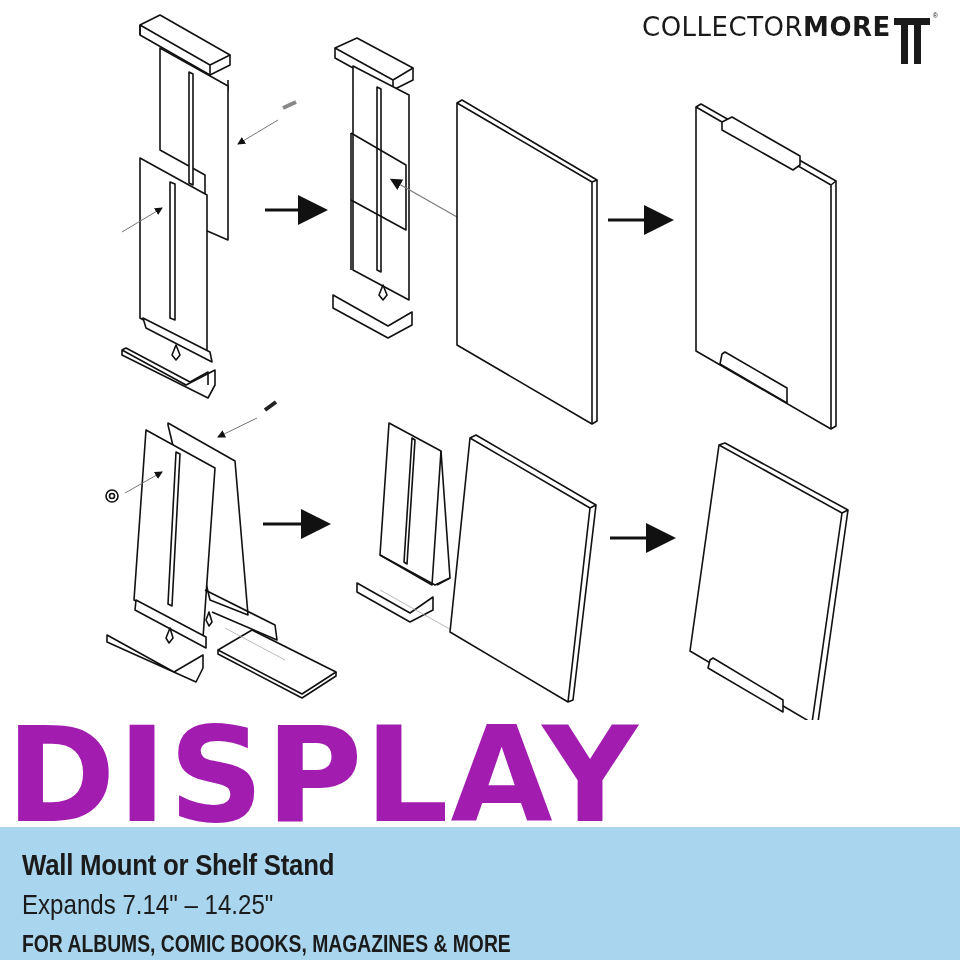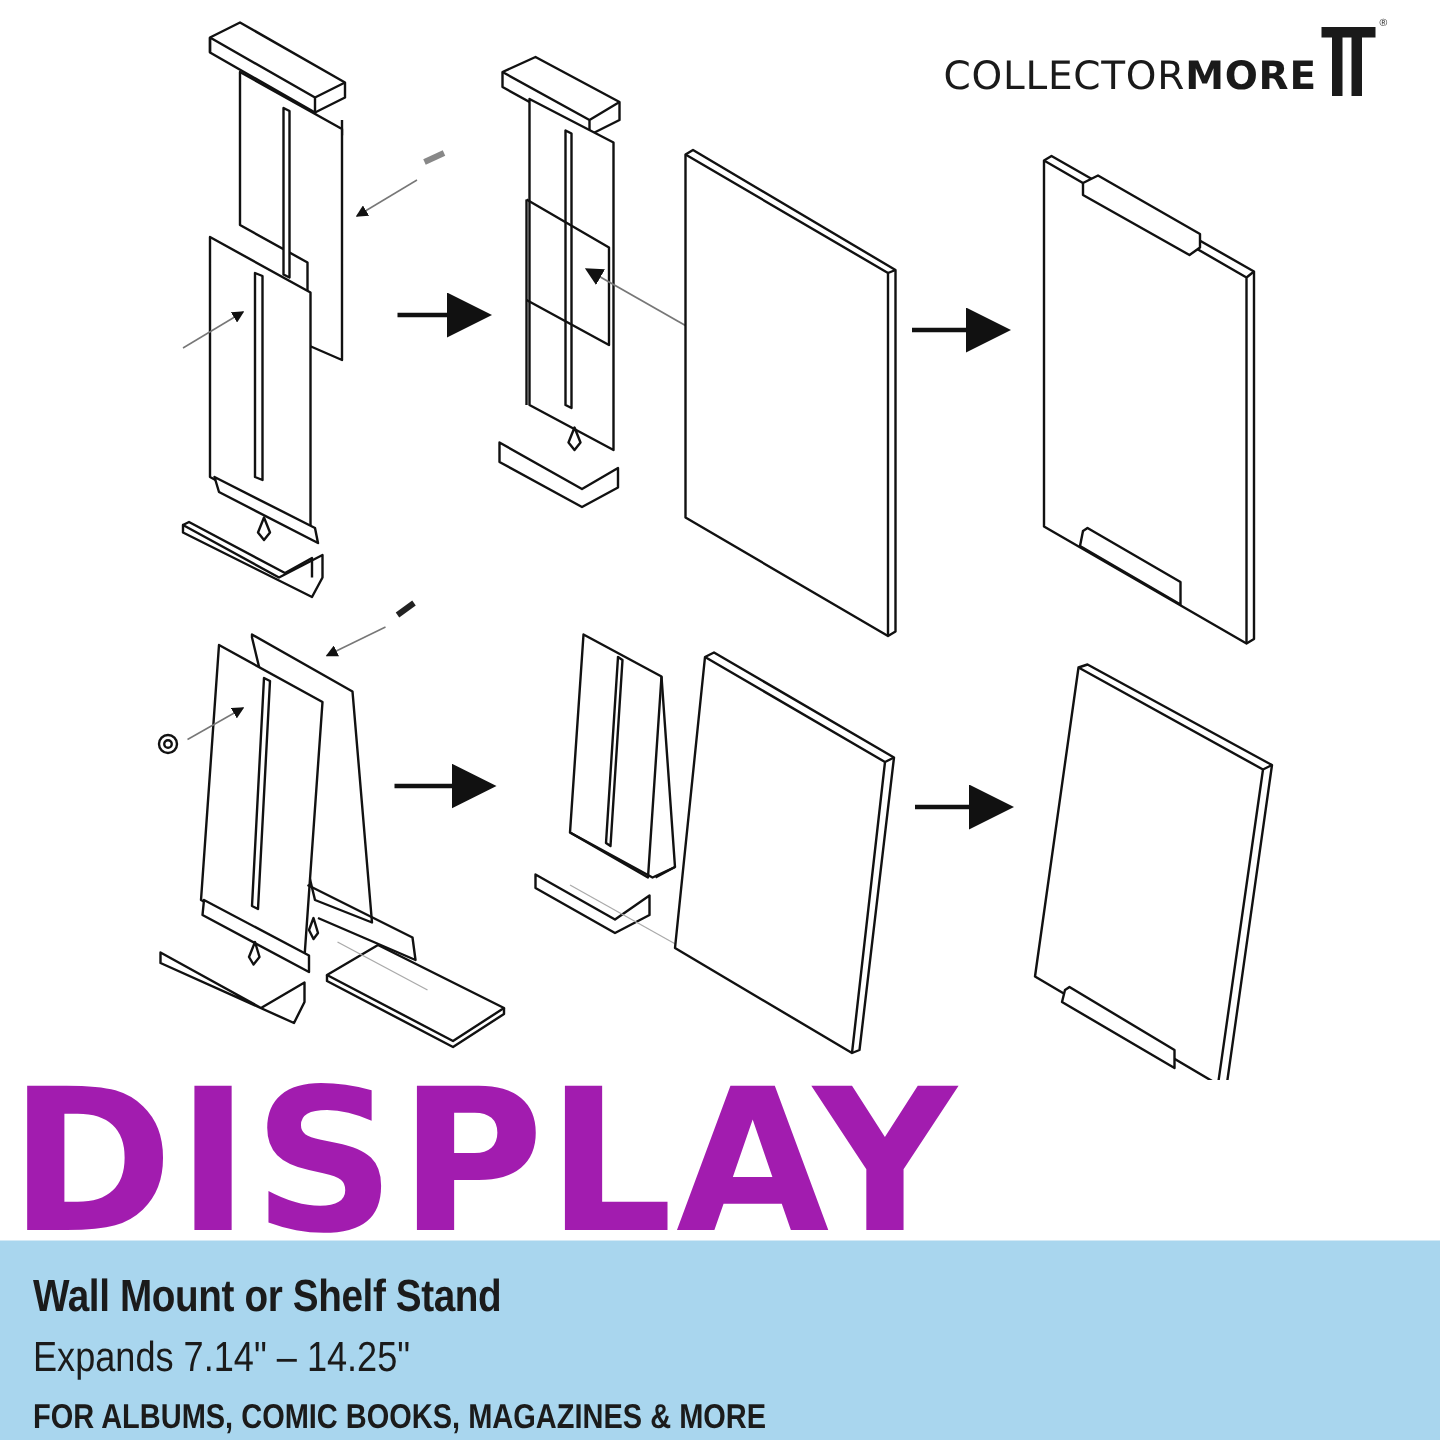--- a/index.html
+++ b/index.html
@@ -1,17 +1,17 @@
 <!DOCTYPE html>
 <html><head>
 <meta charset="utf-8">
 <style>
   html, body { margin:0; padding:0; }
   body { width:960px; height:960px; position:relative; overflow:hidden; background:#ffffff; font-family:"Liberation Sans", sans-serif; }
-  .logo { position:absolute; left:629px; top:12px; height:54px; display:flex; align-items:flex-end; }
+  .logo { position:absolute; left:642px; top:12px; height:54px; display:flex; align-items:flex-start; }
   .logo-light { font-family:"DejaVu Sans", sans-serif; font-size:26px; letter-spacing:0.5px; color:#1a1a1a; font-weight:normal; }
   .logo-bold { font-family:"DejaVu Sans", sans-serif; font-size:26px; letter-spacing:0.5px; color:#1a1a1a; font-weight:bold; }
   .logo-t { width:40px; height:54px; margin-left:1px; }
   .logo-reg { position:absolute; right:-6px; top:0px; font-size:7px; color:#1a1a1a; }
   .diagram { position:absolute; left:0; top:0; width:960px; height:720px; }
   .big-word { position:absolute; left:6px; top:709px; font-family:"DejaVu Sans", sans-serif; font-weight:bold; font-size:132px; line-height:1; letter-spacing:2px; color:#a21caf; transform:scaleX(1.0); transform-origin:left top; white-space:nowrap; }
   .bar { position:absolute; left:0; top:827px; width:960px; height:142px; background:#a9d6ee;text-align:center; }
   .title { position:absolute; left:22px; top:21px; font-family:"Liberation Sans", sans-serif; font-weight:bold; font-size:30px; color:#1b1b1b; transform:scaleX(0.86); transform-origin:left top; white-space:nowrap; letter-spacing:-0.3px; }
   .subtitle { position:absolute; left:22px; top:62px; font-family:"Liberation Sans", sans-serif; font-size:28px; color:#1b1b1b; transform:scaleX(0.86); transform-origin:left top; white-space:nowrap; }
   .tagline { position:absolute; left:22px; top:104px; font-family:"Liberation Sans", sans-serif; font-weight:bold; font-size:23px; color:#1b1b1b; transform:scaleX(0.84); transform-origin:left top; white-space:nowrap; }

